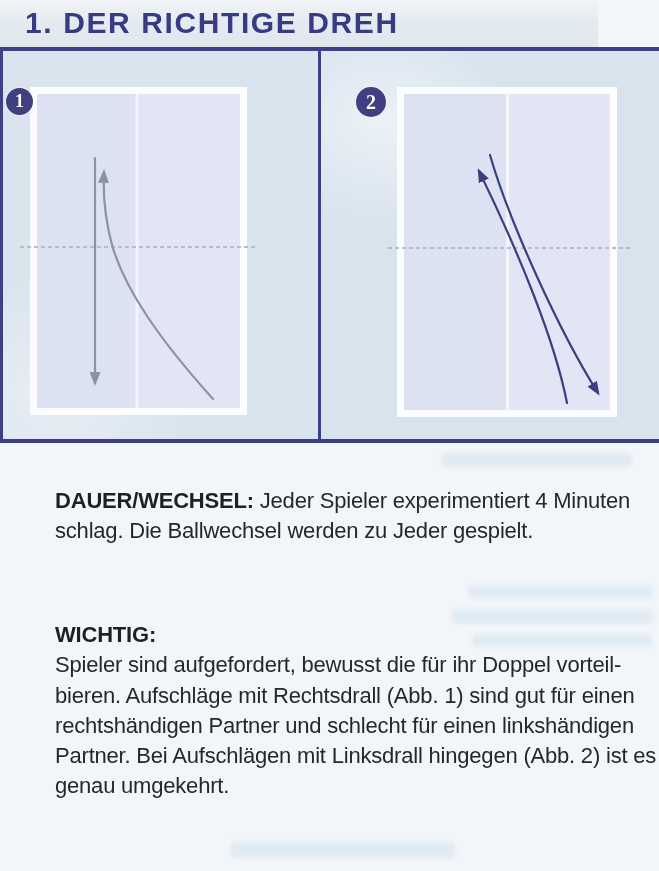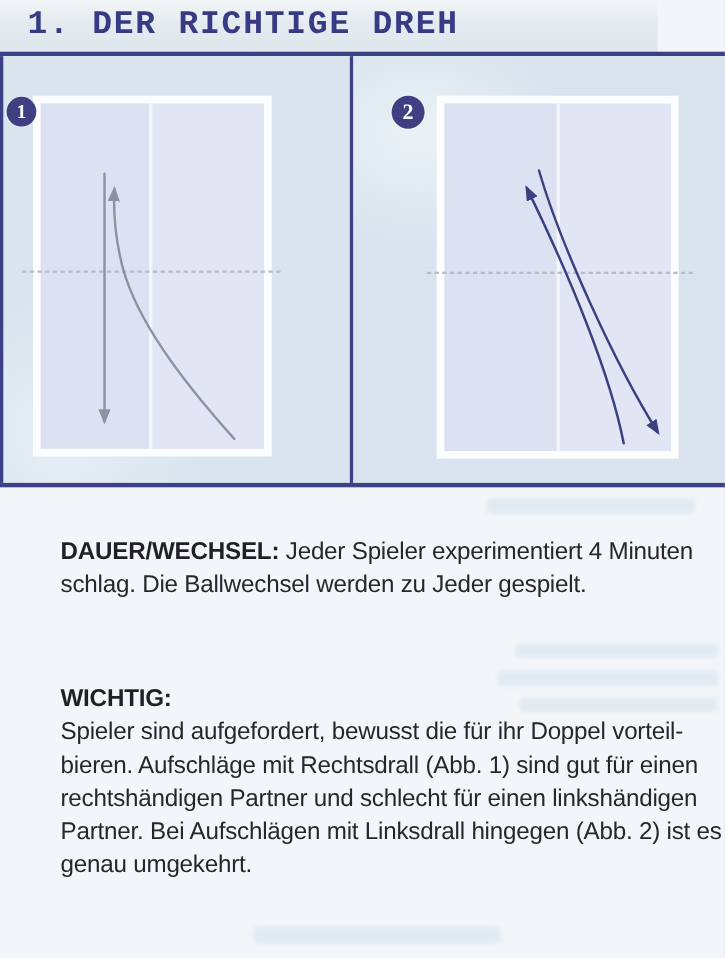--- a/index.html
+++ b/index.html
@@ -5,21 +5,20 @@
   html,body{margin:0;padding:0;background:#9aa0a8;}
   .page{
     position:relative; width:659px; height:871px; overflow:hidden;
     background:var(--page-bg,#f3f6f9);
     font-family:"Liberation Sans", sans-serif;
   }
   
   .header{
     position:absolute; left:0; top:0; width:598px; height:47px;
     background:linear-gradient(#f2f5f7 0%, var(--header-bg,#e4ebf0) 45%, #e0e7ed 100%);
-    font-family:Liberation Mono, monospace;
   }
   .title{
     position:absolute; left:25px; top:6px; margin:0;
     font-size:30px; font-weight:700; letter-spacing:1.6px;
     color:var(--navy-text,#363b84);
   }
   .rule{
     position:absolute; left:0; width:659px; height:4px;
     background:var(--navy,#3c4086);
   }

